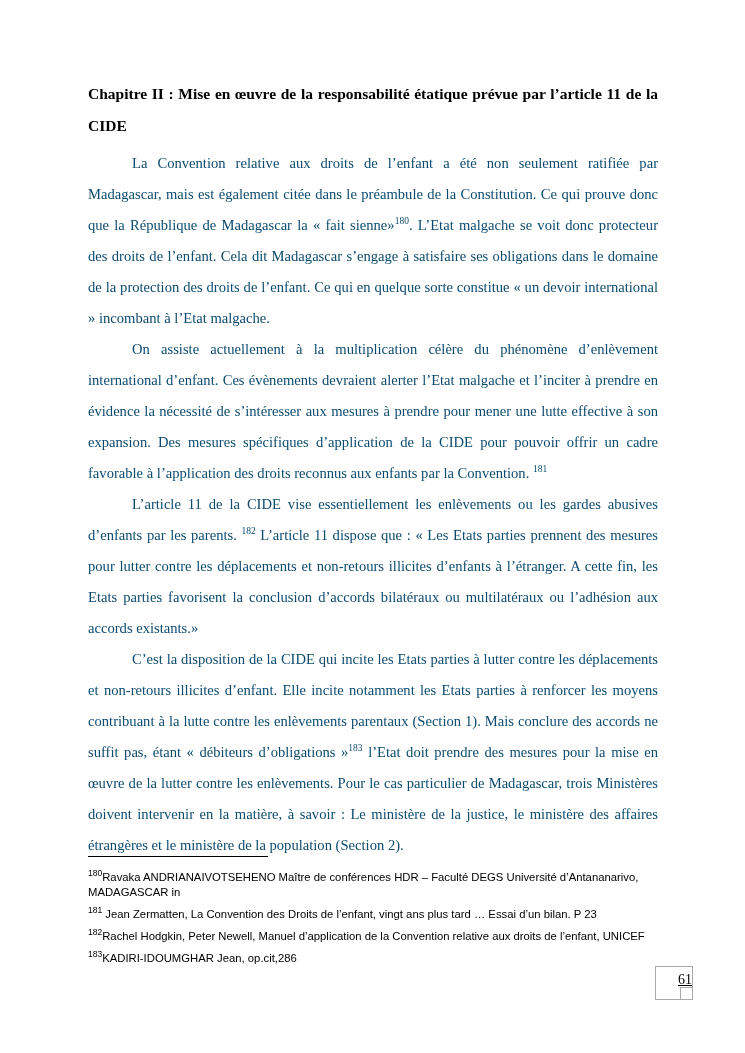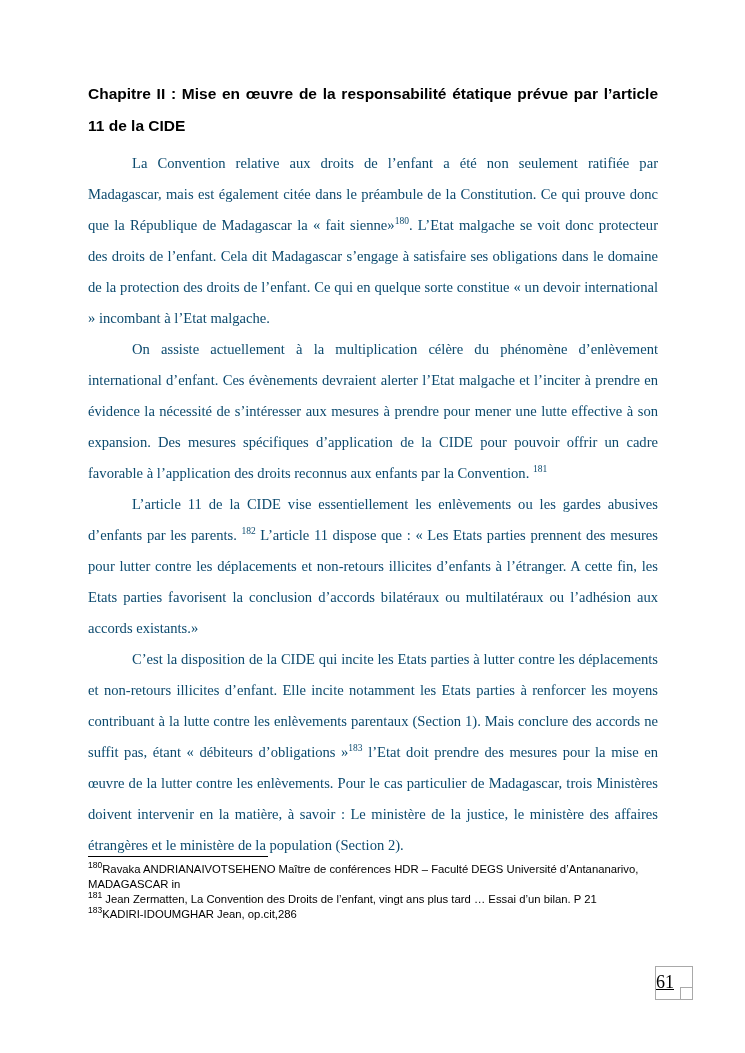--- a/index.html
+++ b/index.html
@@ -19,21 +19,21 @@
     box-sizing: border-box;
     overflow: hidden;
   }
   .content {
     position: absolute;
     left: 88px;
     top: 78px;
     width: 570px;
   }
   h1.chapter-title {
-    font-family: Liberation Sans, sans-serif;
+    font-family: Liberation Serif, serif;
     font-size: 15.5px;
     font-weight: bold;
     line-height: 32px;
     margin: 0 0 6px 0;
     text-align: justify;
     text-align-last: left;
     color: #000;
   }
   p.body-par {
     font-size: 14.6px;
@@ -59,21 +59,21 @@
   .footnotes {
     position: absolute;
     left: 88px;
     top: 862px;
     width: 576px;
     font-family: "Liberation Sans", sans-serif;
     font-size: 11.3px;
     color: #000;
   }
   .fn {
-    margin: 0 0 1px 0;
+    margin: 8px 0 1px 0;
     line-height: 14.5px;
     text-align: left;
   }
   .fn sup {
     font-size: 8.5px;
   }
   .fn-url {
     font-size: 13.6px;
     line-height: 20px;
     margin: 2px 0 3px 0;
@@ -88,23 +88,23 @@
     width: 38px;
     height: 34px;
     border: 1px solid #a9a9a9;
     box-sizing: border-box;
   }
   .page-number-box .num {
     position: absolute;
     left: 0;
     top: 5px;
     width: 100%;
-    text-align: left;
+    text-align: right;
     font-family: "Liberation Serif", serif;
-    font-size: 18px;
+    font-size: 14px;
     color: #000;
     text-decoration: underline;
   }
   .page-number-box .corner {
     position: absolute;
     right: 0;
     bottom: 0;
     width: 11px;
     height: 11px;
     background:
@@ -129,21 +129,24 @@
 
   </div>
 
   <div class="footnote-rule"></div>
 
   <div class="footnotes">
     <div class="fn">
       <sup>180</sup><span>Ravaka ANDRIANAIVOTSEHENO Maître de conférences HDR – Faculté DEGS Université d’Antananarivo, MADAGASCAR in</span>
     </div>
     <div class="fn fn-tight">
-      <sup>181</sup><span> Jean Zermatten, La Convention des Droits de l’enfant, vingt ans plus tard … Essai d’un bilan. P 21</span>
+      <sup>181</sup><span> Jean Zermatten, La Convention des Droits de l’enfant, vingt ans plus tard … Essai d’un bilan. P 23</span>
+    </div>
+    <div class="fn fn-tight">
+      <sup>182</sup><span>Rachel Hodgkin, Peter Newell,  Manuel d’application de la Convention relative aux droits de l’enfant, UNICEF</span>
     </div>
     <div class="fn fn-tight">
       <sup>183</sup><span>KADIRI-IDOUMGHAR Jean, op.cit,286</span>
     </div>
   </div>
 
   <div class="page-number-box">
     <div class="num">61</div>
     <div class="corner"></div>
   </div>

